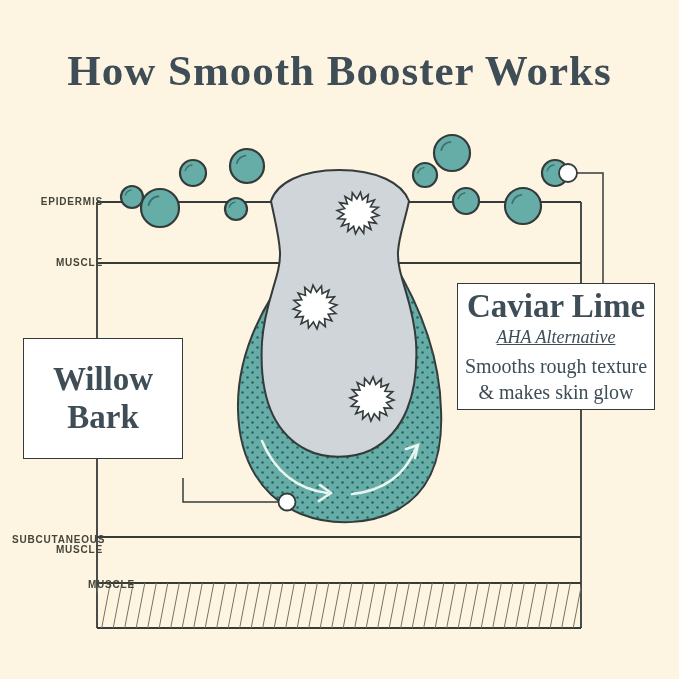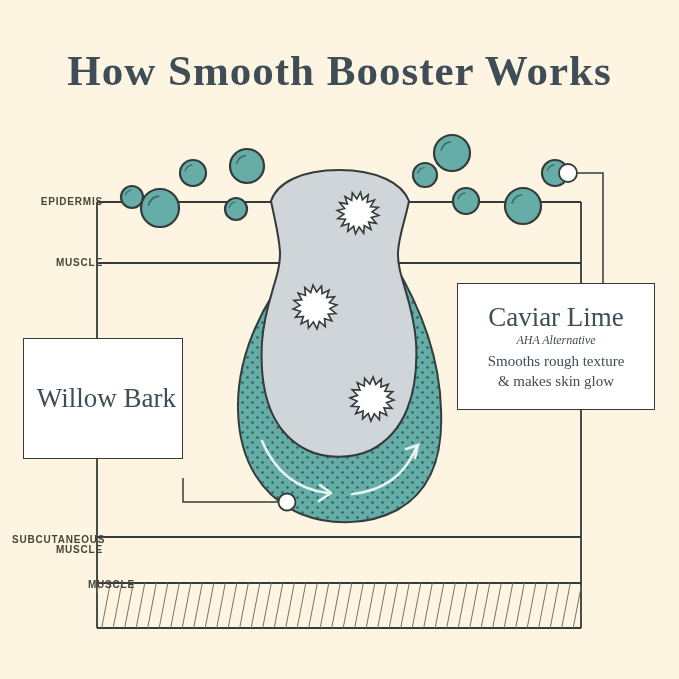--- a/index.html
+++ b/index.html
@@ -49,30 +49,31 @@
     border:1.5px solid var(--color-ink);
     display:flex;flex-direction:column;justify-content:center;align-items:center;
     text-align:center;
     color:var(--color-title);
     padding:4px 6px;
   }
   .callout-willow{left:23px;top:338px;width:160px;height:121px;align-items:flex-end;}
   .callout-caviar{left:457px;top:283px;width:198px;height:127px;}
   .callout .c-title{
     margin:0;font-family:"Liberation Serif", serif;
-    font-size:27px;font-weight:400;line-height:1.15;
+    font-size:33px;font-weight:700;line-height:1.15;
   }
   .callout .c-subtitle{
     font-family:"Liberation Serif", serif;
-    font-style:italic;font-size:12px;line-height:1.25;
+    font-style:italic;font-size:18px;line-height:1.25;
     margin-bottom:4px;
+    text-decoration:underline;
   }
   .callout .c-desc{
     font-family:"Liberation Serif", serif;
-    font-size:15px;line-height:1.3;
+    font-size:20px;line-height:1.3;
     white-space:pre-line;
   }
 </style>
 </head>
 <body>
 
 <div class="stage">
 
   <h1 class="title">How Smooth Booster Works</h1>
 

